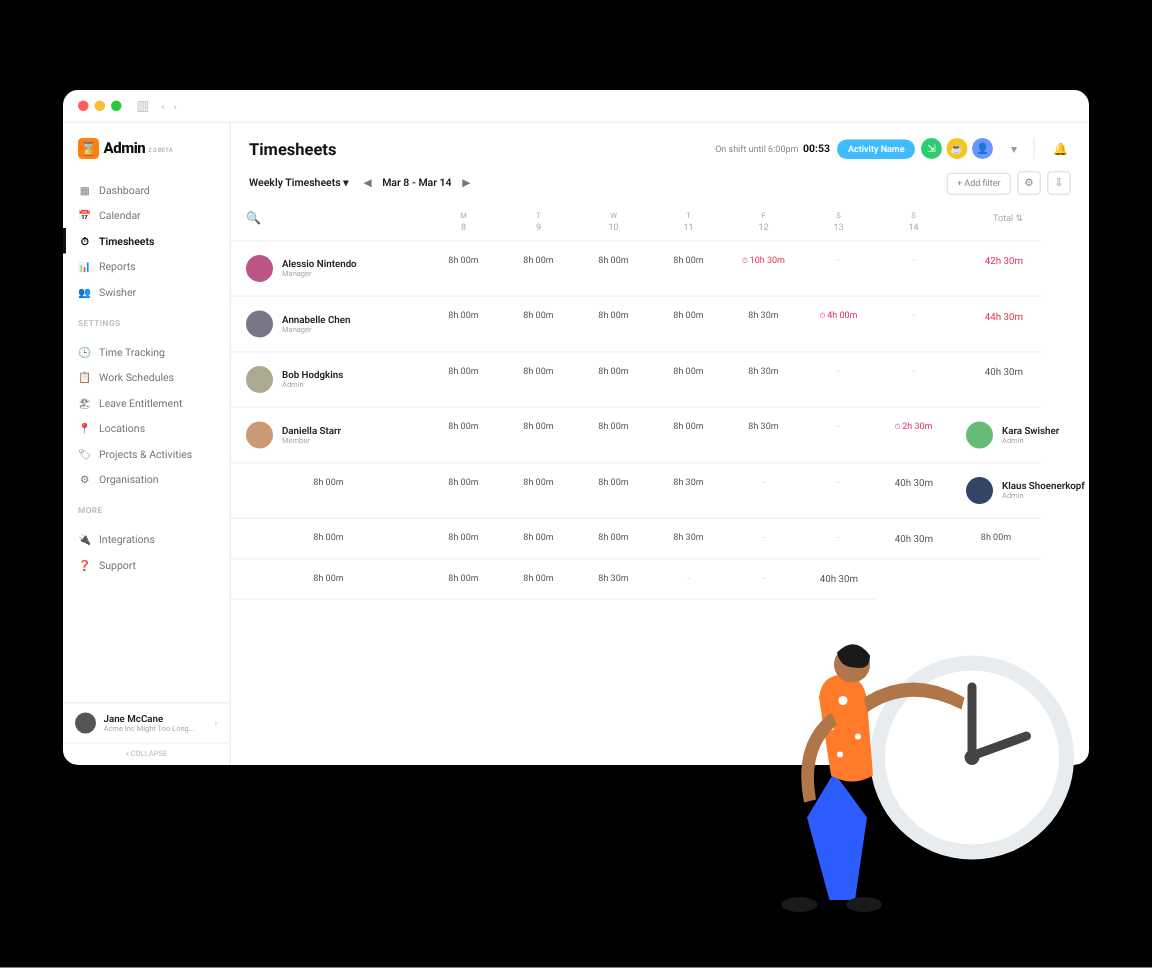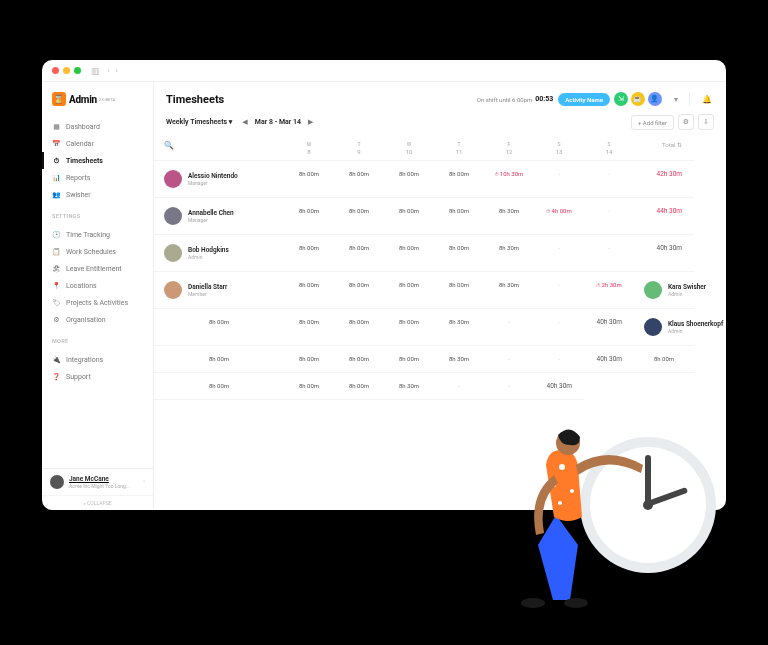--- a/index.html
+++ b/index.html
@@ -18,21 +18,21 @@
 .brand .name { font-weight: 800; font-size: 10px; color: #111; letter-spacing: -0.3px; }
 .brand .beta { font-size: 4px; color: #999; margin-left: 2px; }
 .nav { padding: 4px 0; }
 .nav-section-label { color: #bbb; font-size: 5.5px; font-weight: 600; letter-spacing: 0.3px; padding: 6px 10px 3px; text-transform: uppercase; }
 .nav-item { display: flex; align-items: center; padding: 4px 10px; color: #777; cursor: pointer; position: relative; }
 .nav-item.active { color: #111; font-weight: 600; }
 .nav-item.active::before { content: ''; position: absolute; left: 0; top: 0; bottom: 0; width: 2px; background: #111; }
 .nav-item .ico { width: 9px; height: 9px; margin-right: 5px; display: inline-flex; align-items: center; justify-content: center; }
 .userbox { margin-top: auto; border-top: 1px solid #eee; padding: 6px 8px; display: flex; align-items: center; gap: 5px; }
 .userbox .avatar { width: 14px; height: 14px; border-radius: 50%; background: #555; }
-.userbox .uinfo { flex: 1; overflow: hidden; text-decoration: underline; }
+.userbox .uinfo { flex: 1; overflow: hidden; }
 .userbox .uname { font-size: 6.5px; font-weight: 600; color: #222; }
 .userbox .uorg { font-size: 5px; color: #aaa; white-space: nowrap; overflow: hidden; text-overflow: ellipsis; }
 .collapse { text-align: center; padding: 4px; font-size: 5px; color: #bbb; border-top: 1px solid #f5f5f5; }
 .main { flex: 1; display: flex; flex-direction: column; overflow: hidden; }
 .header { display: flex; align-items: center; padding: 10px 12px 8px 12px; }
 .header h1 { font-size: 11px; font-weight: 700; color: #111; }
 .header .spacer { flex: 1; }
 .shift-status { font-size: 6px; color: #888; margin-right: 3px; }
 .shift-timer { font-size: 7px; font-weight: 700; color: #111; margin-right: 5px; }
 .activity-pill { background: #3fbcff; color: #fff; font-size: 6px; font-weight: 600; padding: 3px 7px; border-radius: 10px; margin-right: 4px; }

